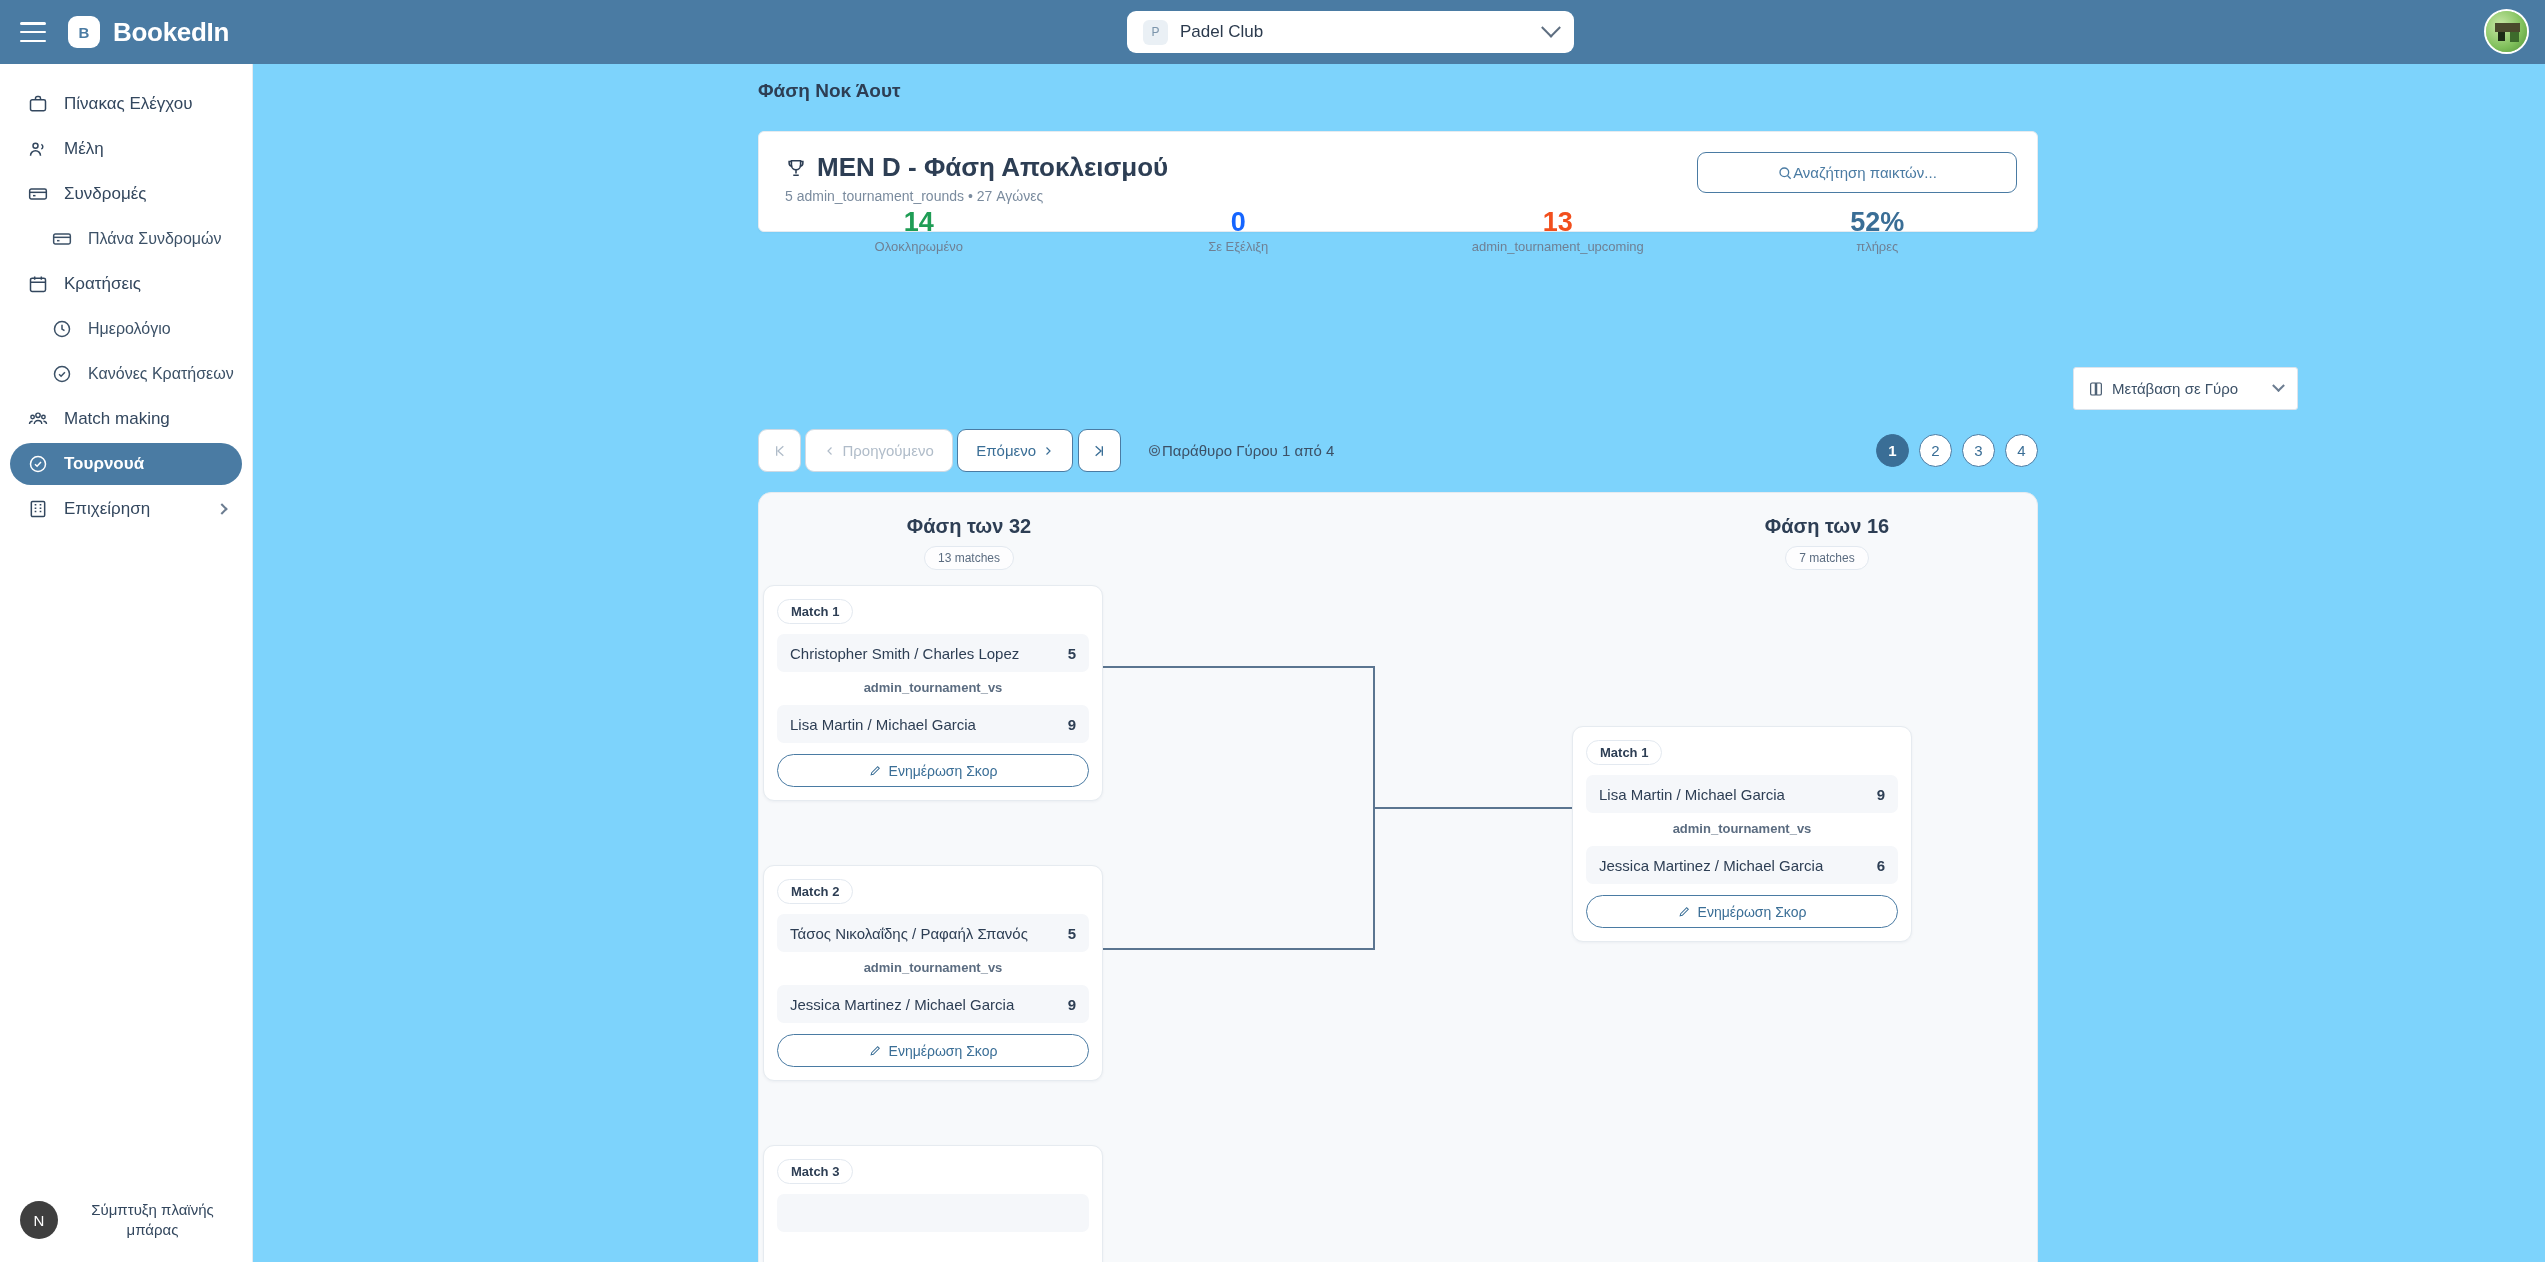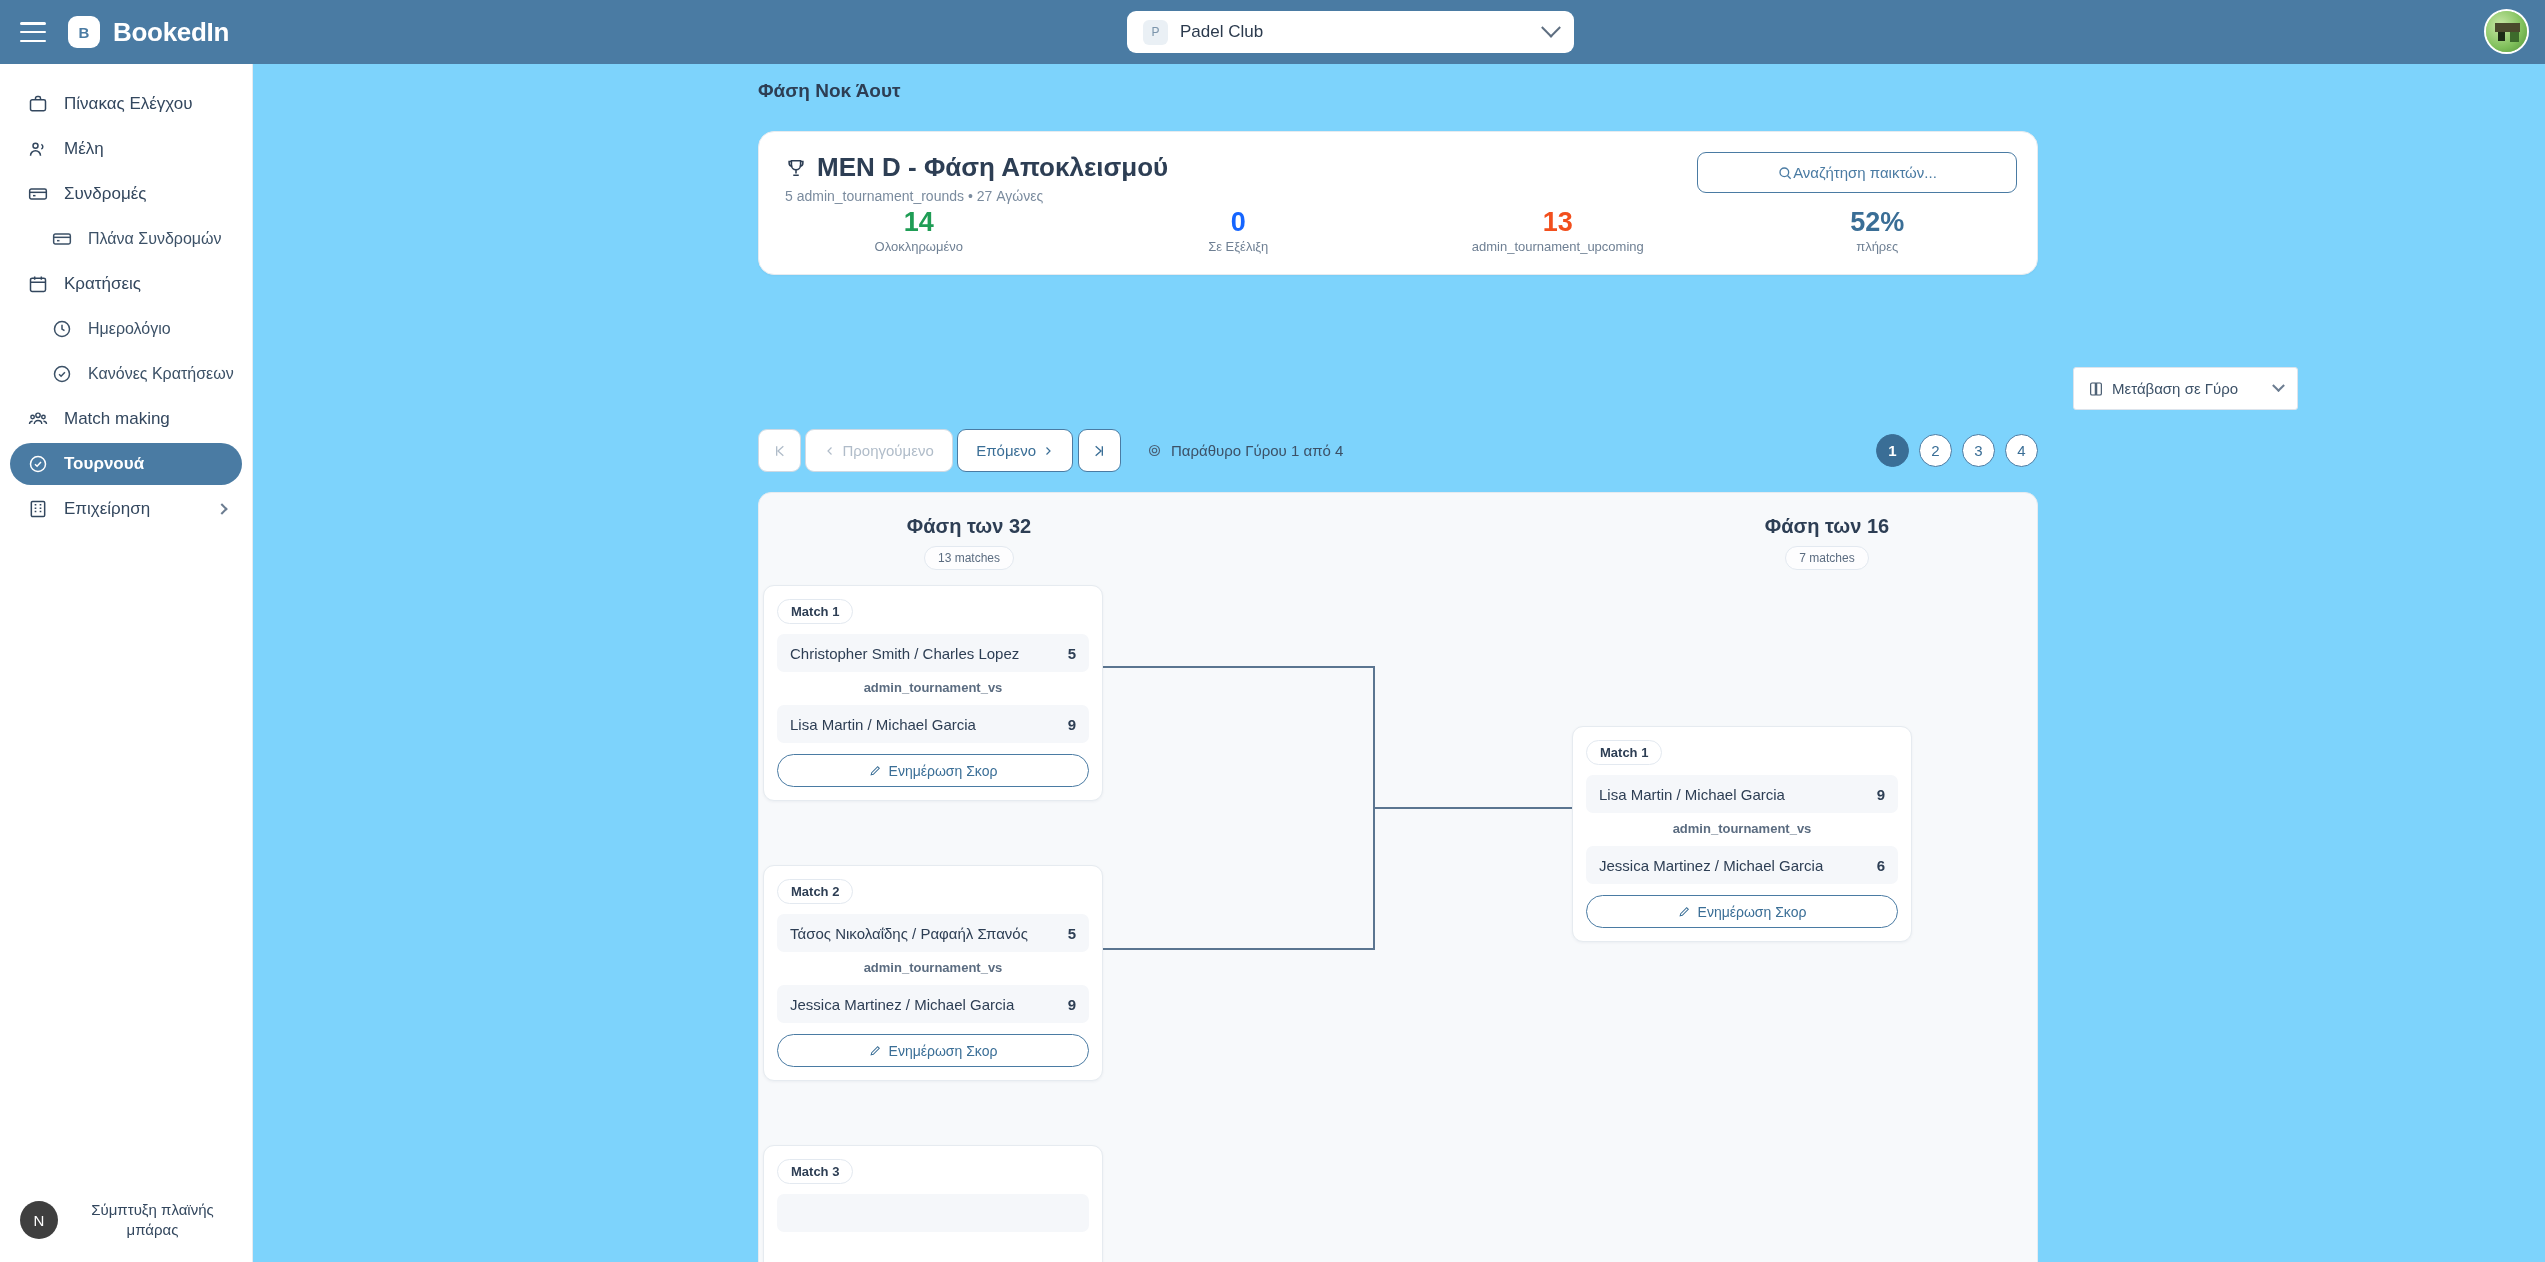--- a/index.html
+++ b/index.html
@@ -74,22 +74,22 @@
     width: 38px; height: 38px; border-radius: 50%; background: #3f3f3f; color: #fff;
     display: flex; align-items: center; justify-content: center; font-size: 15px; flex: 0 0 38px;
   }
   .foot-label { font-size: 15px; color: #33475e; line-height: 1.35; text-align: center; }
 
   
   .main { position: absolute; top: 64px; left: 253px; width: 2292px; height: 1198px; background: #7dd3fc; }
   .breadcrumb { position: absolute; left: 505px; top: 16px; font-size: 19px; font-weight: 600; color: #2d3e54; }
 
   .tcard {
-    position: absolute; left: 505px; top: 67px; width: 1280px; height: 144px;
-    background: #fff; border: 1px solid #e6ebf0; border-radius: 16px;
+    position: absolute; left: 505px; top: 67px; width: 1280px; height: 101px;
+    background: #fff; border: 1px solid #e6ebf0; border-radius: 6px;
     box-shadow: 0 1px 2px rgba(20,40,70,.04);
   }
   .tcard-head { display: flex; align-items: flex-start; padding: 20px 26px 0 26px; }
   .tcard-title { font-size: 26px; font-weight: 700; color: #2d3e54; display: flex; align-items: center; gap: 10px; }
   .tcard-sub { font-size: 14px; color: #7a8b9e; margin-top: 5px; }
   .tsearch {
     position: absolute; right: 20px; top: 20px; width: 320px; height: 41px;
     border: 1.6px solid #4a7ba3; border-radius: 9px; display: flex; align-items: center;
     justify-content: center; color: #4a7ba3; font-size: 15px; cursor: text;
   }
@@ -109,21 +109,21 @@
     transform: rotate(45deg) translate(-2px,-2px); }
 
   .navrow { position: absolute; left: 505px; top: 365px; width: 1280px; height: 44px; }
   .nbtn {
     height: 43px; border-radius: 9px; border: 1.6px solid #4a7ba3; background: #fff;
     color: #3a6e96; font-size: 15px; display: inline-flex; align-items: center;
     justify-content: center; padding: 0 18px; cursor: pointer; vertical-align: middle;
   }
   .nbtn.sq { width: 43px; padding: 0; }
   .nbtn.dim { border-color: #cfd9e3; color: #b0bcc9; }
-  .navrow .meta { display: inline-flex; align-items: center; gap: 9px;
+  .navrow .meta { display: inline-flex; align-items: center; 
     font-size: 15px; color: #3c5167; margin-left: 22px; vertical-align: middle; }
   .pages { position: absolute; right: 0; top: 0; display: flex; gap: 10px; }
   .pg {
     width: 33px; height: 33px; border-radius: 50%; border: 1.6px solid #4a7ba3;
     background: #fff; color: #3a6e96; font-size: 15px; display: flex;
     align-items: center; justify-content: center; cursor: pointer; margin-top: 5px;
   }
   .pg.on { background: #3a6e96; color: #fff; border-color: #3a6e96; font-weight: 600; }
 
   .bracket {

